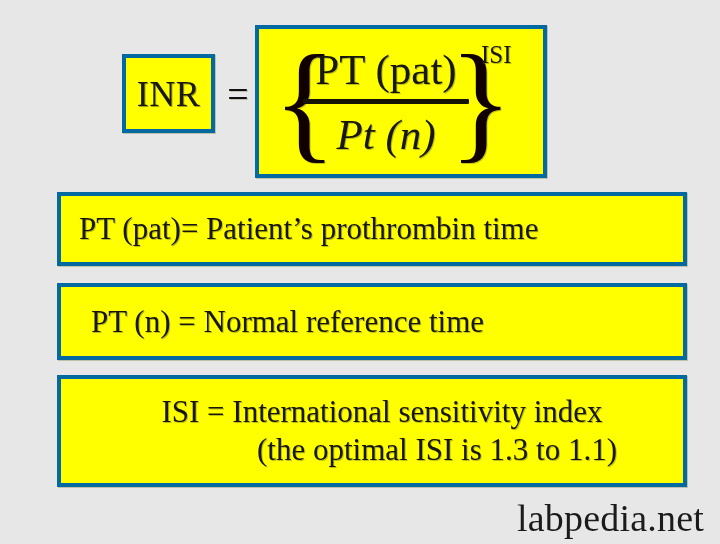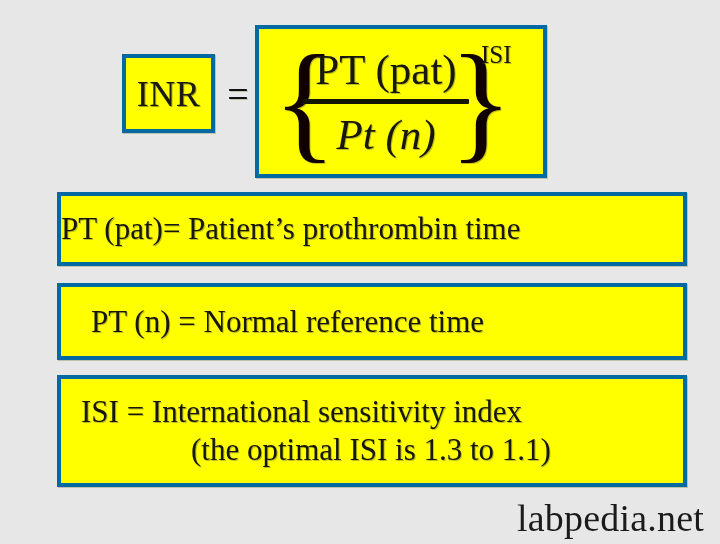--- a/index.html
+++ b/index.html
@@ -128,23 +128,23 @@
     position: absolute;
     inset: 0;
     display: flex;
     flex-direction: column;
     justify-content: center;
     color: #16160a;
     font-size: 31px;
     line-height: 1.22;
     text-shadow: 1px 1px 0 rgba(110,110,50,0.45);
   }
-  #def-row-1 .def-text { }
+  #def-row-1 .def-text { padding-left: 18px; }
   #def-row-2 .def-text { padding-left: 30px; }
-  #def-row-3 .def-text { padding-left: 20px; }
+  #def-row-3 .def-text { padding-left: 20px; align-items: center; }
   #def-row-3 .def-line-2 { padding-left: 110px; }
 
   
   #footer-watermark {
     position: absolute;
     right: 16px;
     bottom: 4px;
     font-size: 38px;
     color: #1b1b1b;
     font-family: "Liberation Serif", serif;

